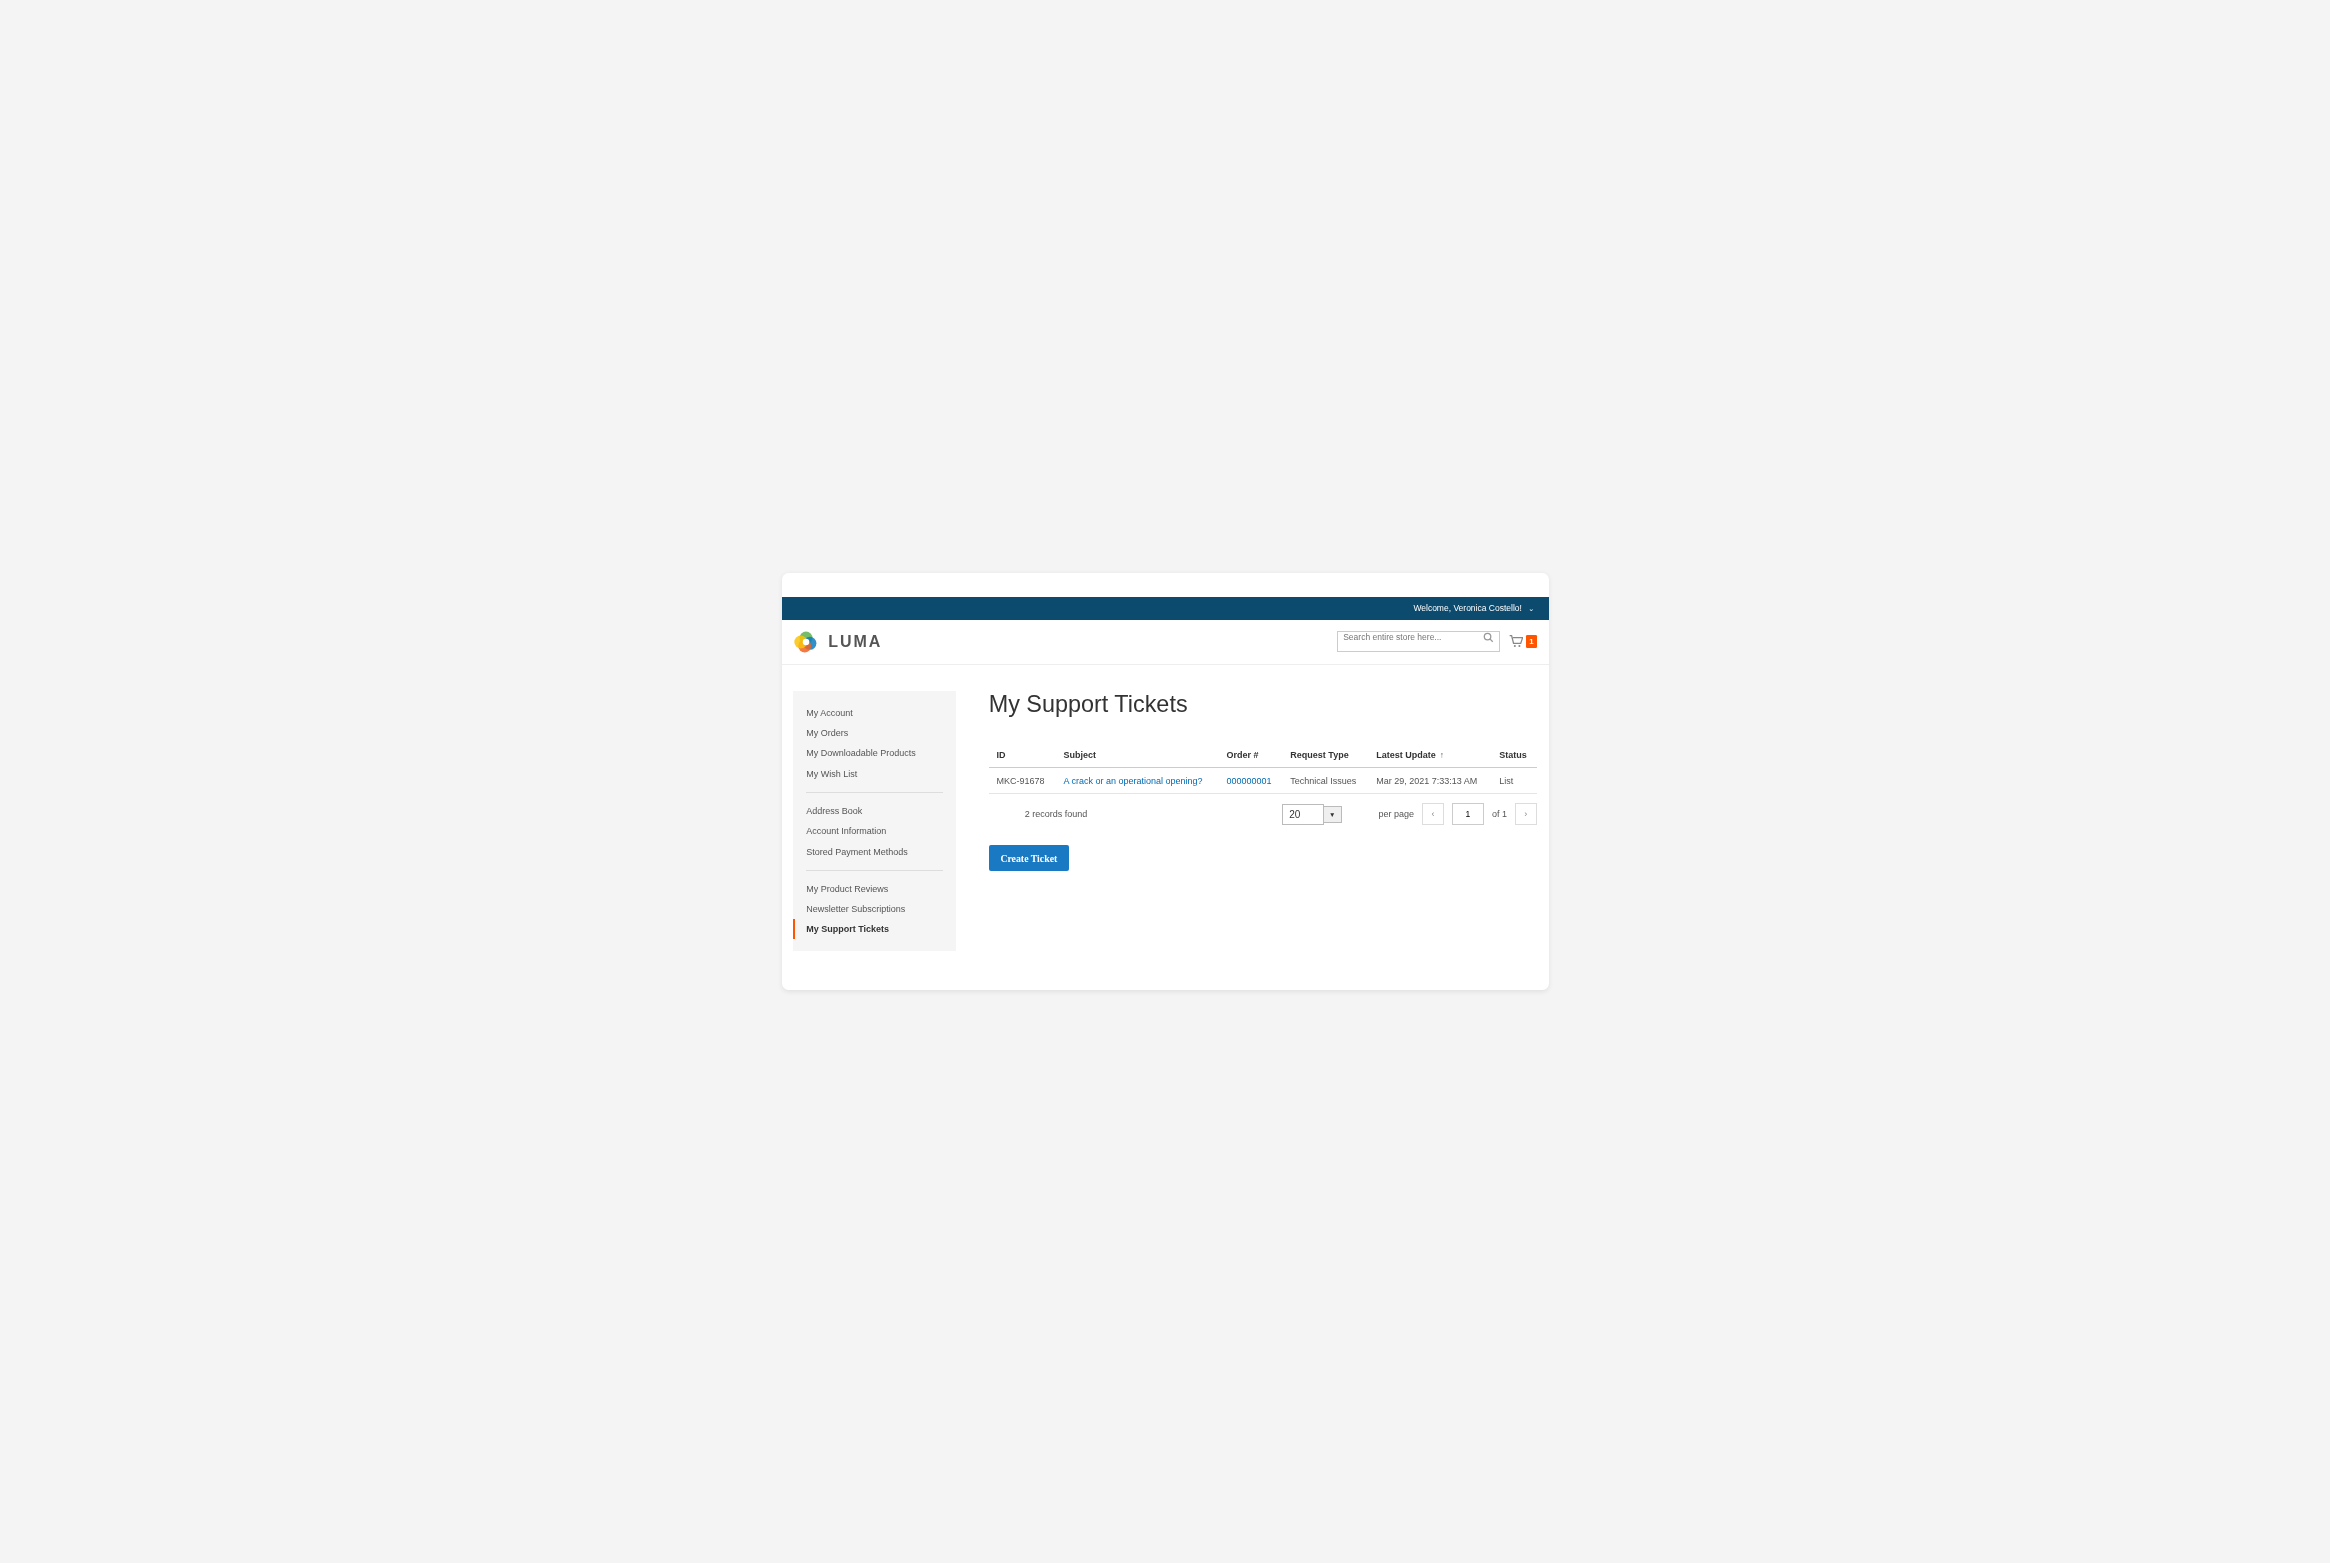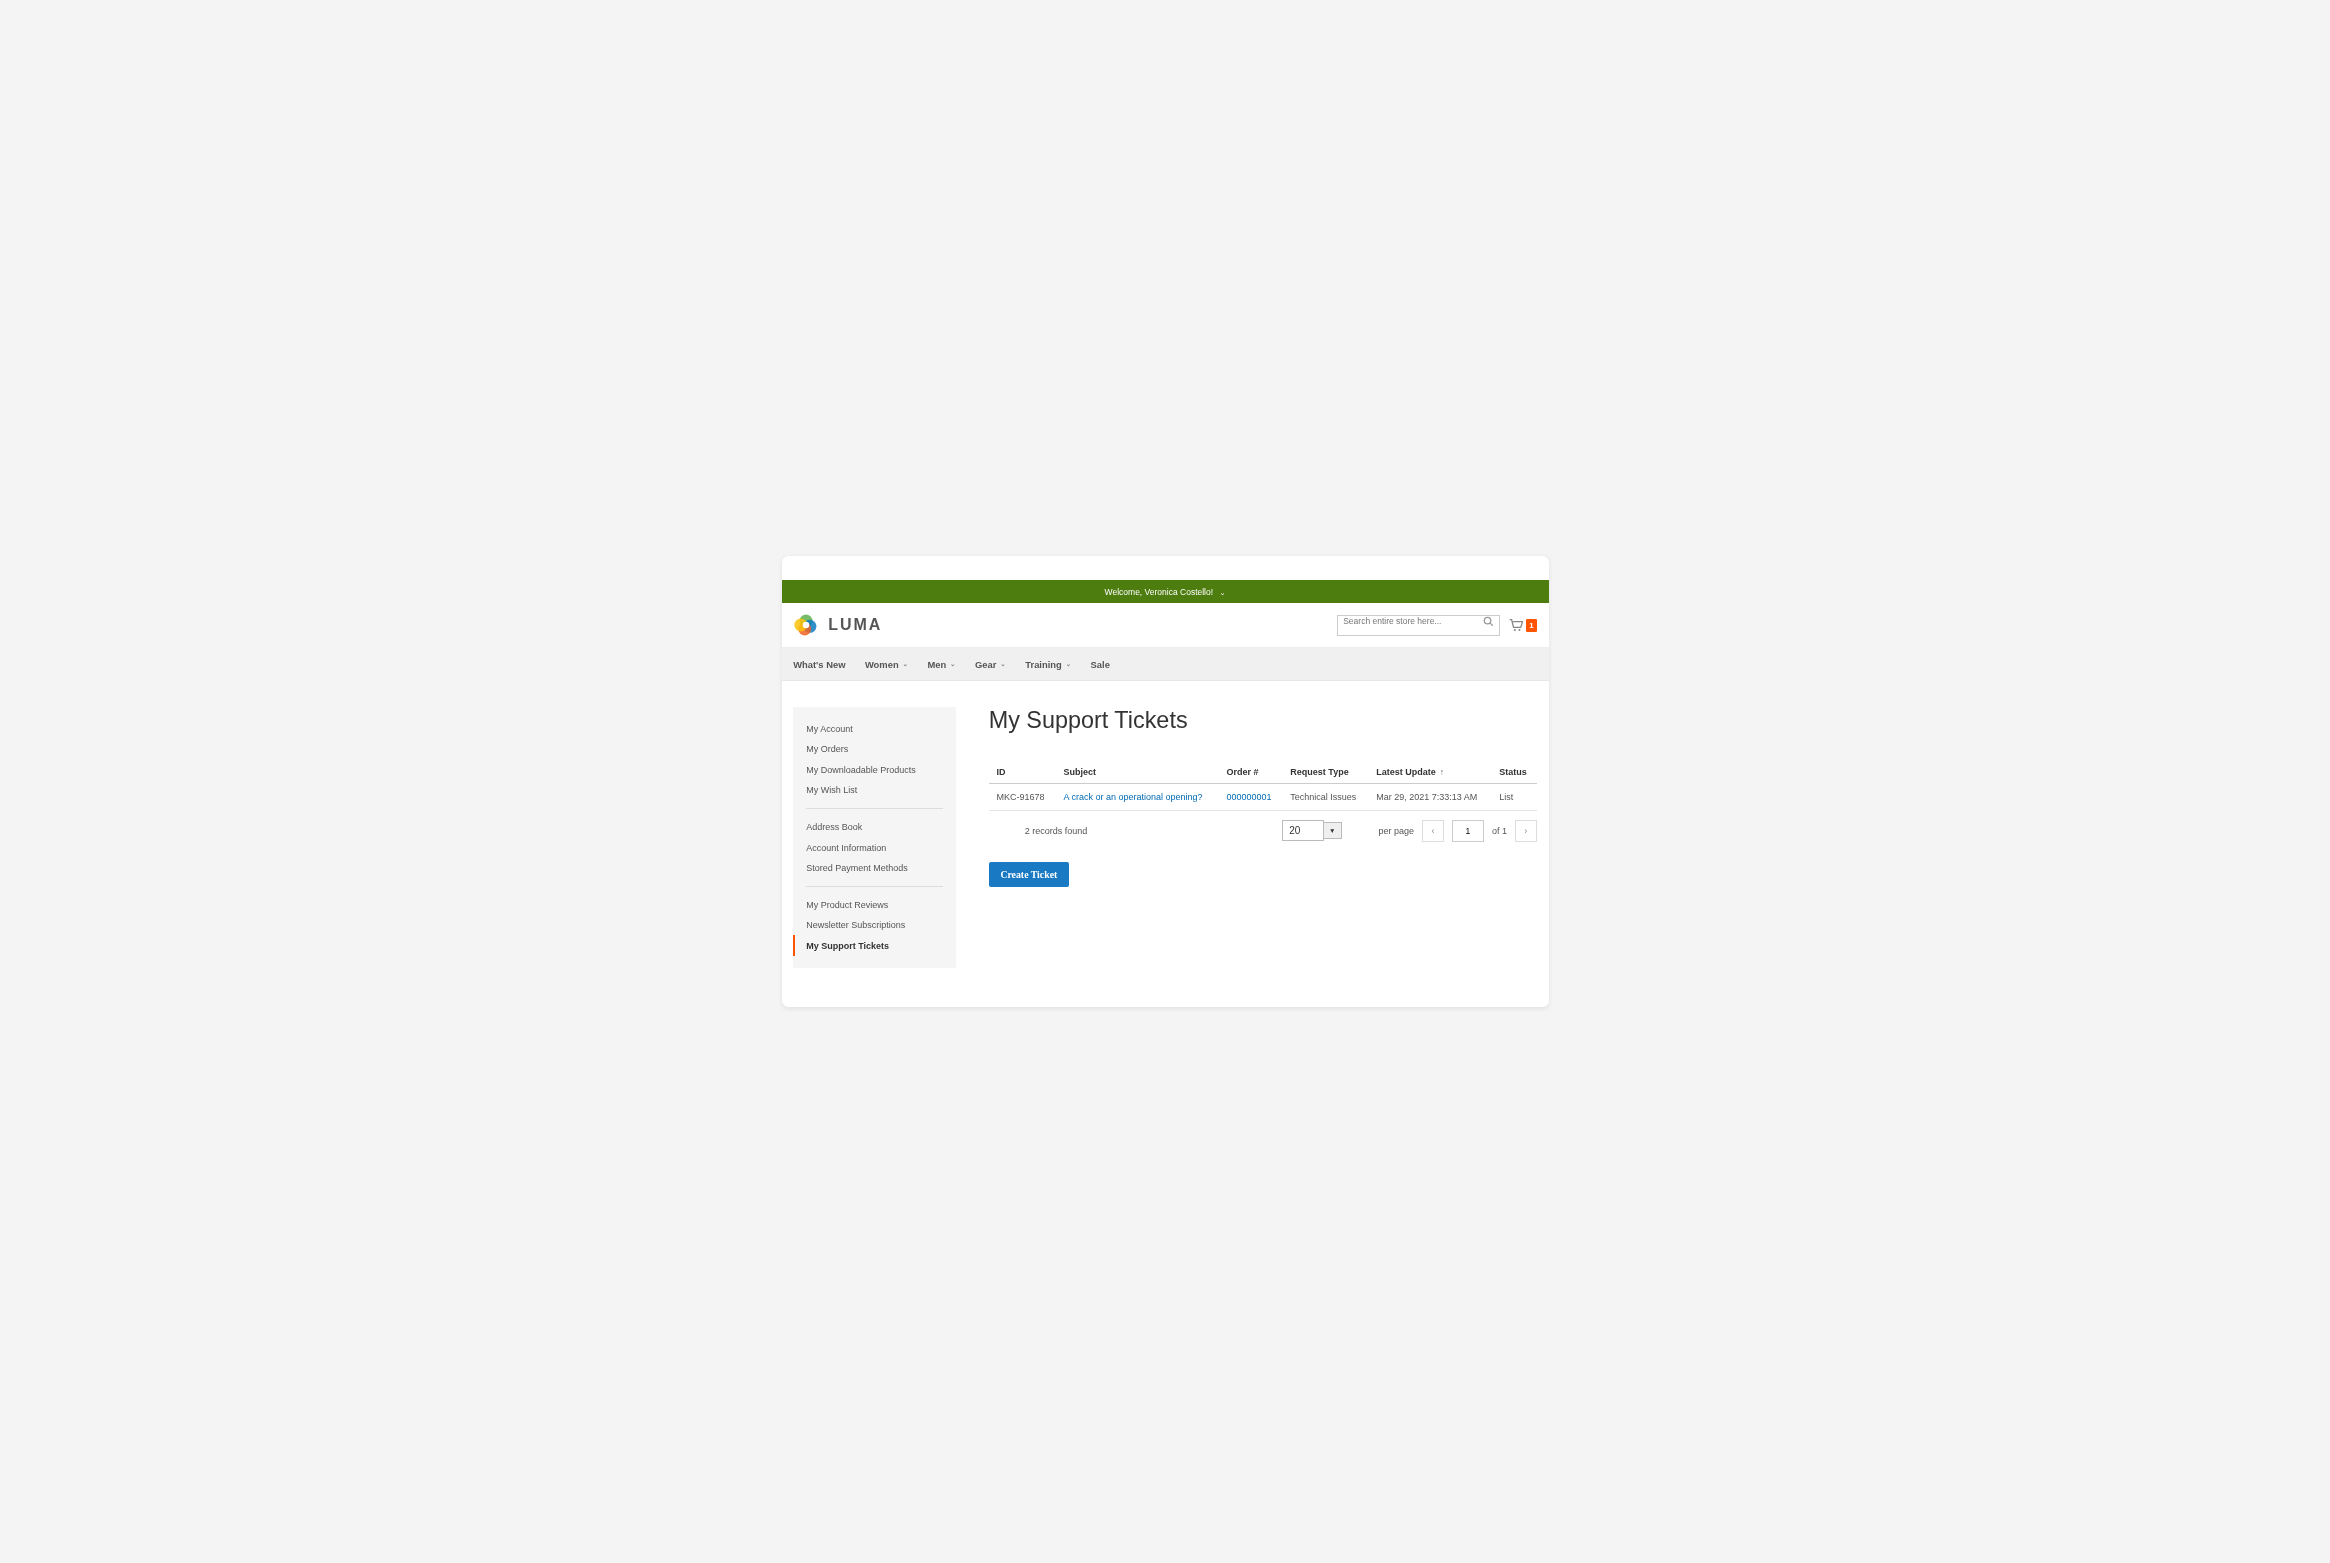--- a/index.html
+++ b/index.html
@@ -14,23 +14,23 @@
     padding: 26px;
   }
   .page-wrap {
     width: 767px;
     background: #fff;
     border-radius: 6.5px;
     box-shadow: 0 1.3px 5.2px rgba(0,0,0,0.08);
     overflow: hidden;
   }
   .topbar {
-    background: #4d7c0f;
+    background: #0c4a6e;
     color: #fff;
-    text-align: center;
+    text-align: right;
     padding: 6.5px 14.3px;
     font-size: 8.5px;
     margin-top: 24px;
   }
   .topbar .chev { margin-left: 3.9px; font-size: 7.2px; }
   .header {
     display: flex;
     align-items: center;
     justify-content: space-between;
     padding: 9px 11.7px;
@@ -171,28 +171,20 @@
         <svg width="14.3" height="13" viewBox="0 0 22 20">
           <path d="M1 1h3l3 12h11l3-9H6" stroke="#888" stroke-width="2" fill="none"></path>
           <circle cx="9" cy="17" r="1.6" fill="#888"></circle>
           <circle cx="16" cy="17" r="1.6" fill="#888"></circle>
         </svg>
         <span class="cart-count">1</span>
       </div>
     </div>
   </div>
 
-  <div class="navbar" id="navbar">
-      <div class="nav-item">What's New</div>
-      <div class="nav-item">Women<span class="nav-chev">⌄</span></div>
-      <div class="nav-item">Men<span class="nav-chev">⌄</span></div>
-      <div class="nav-item">Gear<span class="nav-chev">⌄</span></div>
-      <div class="nav-item">Training<span class="nav-chev">⌄</span></div>
-      <div class="nav-item">Sale</div>
-    </div>
 
   <div class="content">
     <div class="sidebar" id="sidebar">
         <div class="side-item">My Account</div>
         <div class="side-item">My Orders</div>
         <div class="side-item">My Downloadable Products</div>
         <div class="side-item">My Wish List</div>
         <div class="side-sep"></div>
         <div class="side-item">Address Book</div>
         <div class="side-item">Account Information</div>

